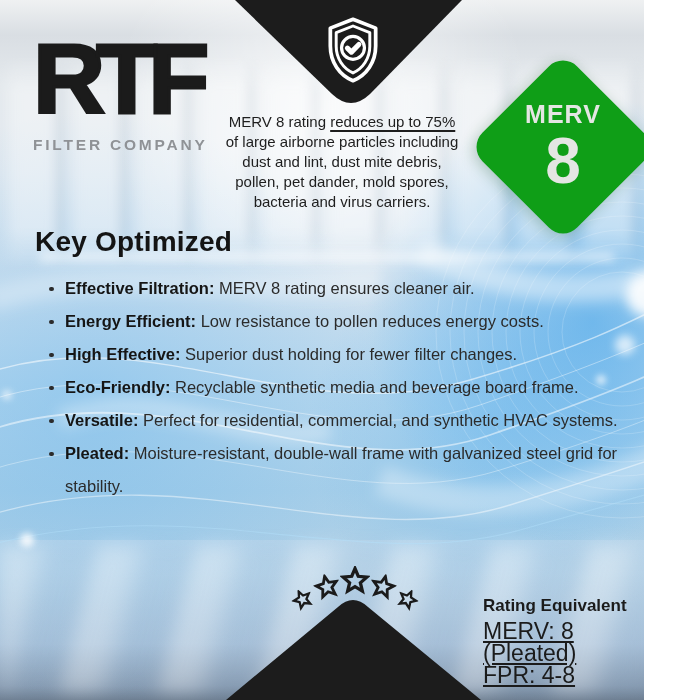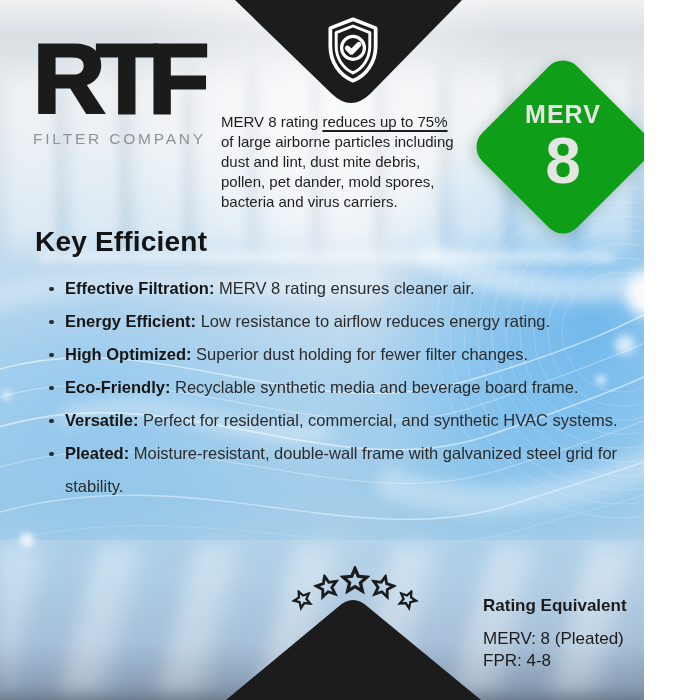--- a/index.html
+++ b/index.html
@@ -41,26 +41,26 @@
 
   
   .full-svg{position:absolute; inset:0; width:700px; height:700px; pointer-events:none;}
 
   
   .logo{position:absolute; left:33px; top:30px;}
   .logo-title{
     font-size:100px; font-weight:700; line-height:1; letter-spacing:-9px;
     color:#1b1b1b; -webkit-text-stroke:3px #1b1b1b; transform:scaleY(.98); transform-origin:top left;
   }
-  .logo-subtitle{font-size:15.5px; font-weight:400; letter-spacing:2.8px; color:#8f9296;}
+  .logo-subtitle{margin-top:6px; font-size:15.5px; font-weight:700; letter-spacing:2.8px; color:#8f9296;}
 
   
   .cert-text{
     position:absolute; left:221px; top:112px; width:242px;
-    text-align:left; font-size:15px; line-height:20px; font-weight:500; color:#1e1e1e;
+    text-align:center; font-size:15px; line-height:20px; font-weight:500; color:#1e1e1e;
   }
   .cert-text .u{text-decoration:underline; text-underline-offset:3px; text-decoration-thickness:1.5px;}
 
   
   .shield{position:absolute; left:321px; top:15px; width:64px; height:70px;}
 
   
   .diamond{
     position:absolute; left:496px; top:80px; width:134px; height:134px;
     background:#0f9e17; border-radius:20px; transform:rotate(45deg);
@@ -89,22 +89,22 @@
   
   .star{position:absolute; stroke:#1b1b1b; fill:none;}
   .star-1{left:292px; top:589px; width:21px; height:21px; transform:rotate(-26deg);}
   .star-2{left:314px; top:574px; width:26px; height:26px; transform:rotate(-13deg);}
   .star-3{left:340px; top:566px; width:30px; height:30px;}
   .star-4{left:370px; top:574px; width:26px; height:26px; transform:rotate(13deg);}
   .star-5{left:397px; top:589px; width:21px; height:21px; transform:rotate(26deg);}
 
   
   .rating{position:absolute; left:483px; top:596px; color:#1b1b1b;}
-  .rating-title{font-size:17px; font-weight:800; margin-bottom:12px;}
-  .rating-line{font-size:17px; line-height:22px; font-weight:400;}
+  .rating-title{font-size:17px; font-weight:800; margin-bottom:4px;}
+  .rating-line{font-size:23px; line-height:22px; font-weight:400;text-decoration:underline;}
 </style>
 </head>
 <body>
 
 <div class="stage">
 
   <div class="glow"></div>
   <div class="window-panes"></div>
   <div class="window-sill"></div>
   <div class="floor-light"></div>
@@ -174,25 +174,25 @@
 
   <div class="cert-text"><span>MERV 8 rating </span><span class="u">reduces up to 75%</span><span> of large airborne particles including dust and lint, dust mite debris, pollen, pet dander, mold spores, bacteria and virus carriers.</span></div>
 
   <div class="diamond">
     <div class="diamond-content">
       <div class="diamond-label">MERV</div>
       <div class="diamond-value">8</div>
     </div>
   </div>
 
-  <div class="kb-title">Key Efficient</div>
+  <div class="kb-title">Key Optimized</div>
   <ul class="kb-list">
     <li><span class="kb-label">Effective Filtration:</span><span> MERV 8 rating ensures cleaner air.</span></li>
-    <li><span class="kb-label">Energy Efficient:</span><span> Low resistance to airflow reduces energy rating.</span></li>
-    <li><span class="kb-label">High Optimized:</span><span> Superior dust holding for fewer filter changes.</span></li>
+    <li><span class="kb-label">Energy Efficient:</span><span> Low resistance to pollen reduces energy costs.</span></li>
+    <li><span class="kb-label">High Effective:</span><span> Superior dust holding for fewer filter changes.</span></li>
     <li><span class="kb-label">Eco-Friendly:</span><span> Recyclable synthetic media and beverage board frame.</span></li>
     <li><span class="kb-label">Versatile:</span><span> Perfect for residential, commercial, and synthetic HVAC systems.</span></li>
     <li><span class="kb-label">Pleated:</span><span> Moisture-resistant, double-wall frame with galvanized steel grid for stability.</span></li>
   </ul>
 
   <svg class="star star-1" viewBox="0 0 24 24">
       <path d="M12 2 L14.6 8.2 L21.5 8.9 L16.3 13.4 L17.9 20.1 L12 16.5 L6.1 20.1 L7.7 13.4 L2.5 8.9 L9.4 8.2 Z" stroke-width="2.6"></path>
     </svg>
   <svg class="star star-2" viewBox="0 0 24 24">
       <path d="M12 2 L14.6 8.2 L21.5 8.9 L16.3 13.4 L17.9 20.1 L12 16.5 L6.1 20.1 L7.7 13.4 L2.5 8.9 L9.4 8.2 Z" stroke-width="2.6"></path>

